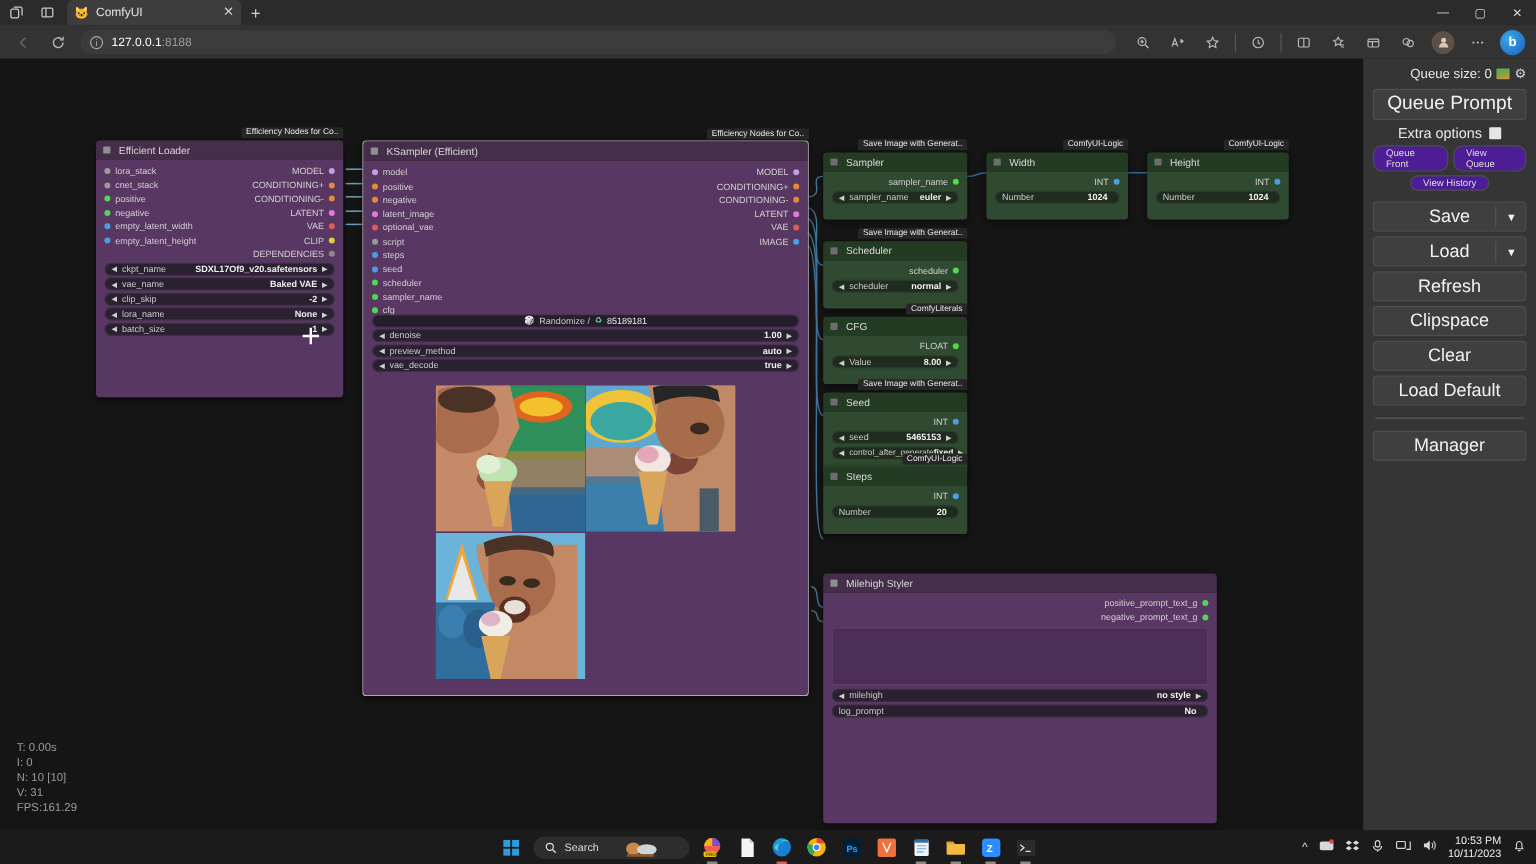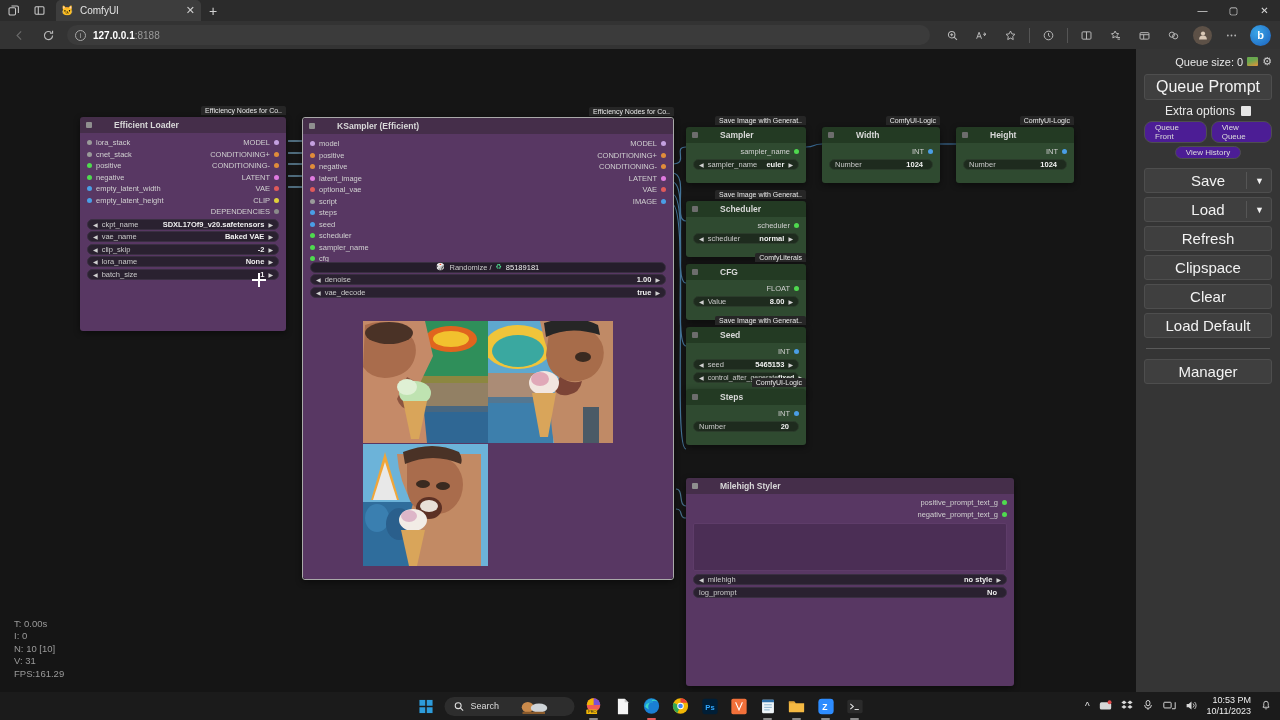--- a/index.html
+++ b/index.html
@@ -30,38 +30,38 @@
   .navbar { position: absolute; left: 0; top: 21px; width: 1280px; height: 28px; background: #333333; display: flex; align-items: center; padding: 0 6px; gap: 3px; }
   .nav-ic { width: 26px; height: 22px; display: flex; align-items: center; justify-content: center; color: #b9b9b9; }
   .nav-ic.dim { color: #6b6b6b; }
   .nav-ic svg { width: 13px; height: 13px; }
   .urlbar {
     flex: 1; height: 20px; background: #3b3b3b; border-radius: 10px; margin: 0 6px 0 3px;
     display: flex; align-items: center; padding: 0 8px; gap: 7px; max-width: 880px;
   }
   .urlbar .info { width: 11px; height: 11px; border: 1px solid #a8a8a8; border-radius: 50%; color: #a8a8a8; font-size: 8px; display:flex; align-items:center; justify-content:center; }
   .urlbar .url { font-size: 10px; color: #d8d8d8; }
-  .urlbar .url b { color: #ffffff; font-weight: 700; }
+  .urlbar .url b { color: #ffffff; font-weight: 400; }
   .urlbar .url span { color: #9a9a9a; }
   .rightnav { display: flex; align-items: center; gap: 2px; margin-left: auto; }
   .rightnav .nav-ic { width: 27px; }
   .sep { width: 1px; height: 15px; background: #555; margin: 0 3px; }
   .avatar-btn { width: 19px; height: 19px; border-radius: 50%; background: #5d5147; display: flex; align-items: center; justify-content: center; }
   .copilot { width: 21px; height: 21px; border-radius: 50%; background: radial-gradient(circle at 35% 35%, #3aa7e8, #1b5fbd); display: flex; align-items: center; justify-content: center; color: #fff; font-size: 11px; font-weight: bold; }
 
   
   .canvas { position: absolute; left: 0; top: 49px; width: 1280px; height: 643px; background: #151515; overflow: hidden; }
 
   .stats { position: absolute; left: 14px; bottom: 12px; font-size: 9.5px; color: #9a9a9a; line-height: 12.5px; font-family: "Liberation Sans", sans-serif; }
 
   
   .node { position: absolute; border-radius: 3px; box-shadow: 0 2px 6px rgba(0,0,0,.45); }
   .node .ntitle {
-    height: 16px; display: flex; align-items: center; gap: 22px; padding-left: 6px;
-    font-size: 8.5px; color: #d8d8d8; border-radius: 3px 3px 0 0; font-weight: bold;
+    height: 16px; display: flex; align-items: center; gap: 7px; padding-left: 6px;
+    font-size: 8.5px; color: #d8d8d8; border-radius: 3px 3px 0 0;
   }
   .node .ntitle .dot { width: 6px; height: 6px; background: #6d6d6d; border-radius: 1px; flex:0 0 6px;}
   .node .nbody { border-radius: 0 0 3px 3px; position: relative; }
 
   .badge {
     position: absolute; font-size: 7px; color: #e8e8e8; background: #262626;
     padding: 1px 4px; border-radius: 2px 2px 0 0; white-space: nowrap; top: -11px;
   }
 
   
@@ -477,20 +477,26 @@
             </span>
           </div>
           <div class="wdg">
               <span class="arw">◀</span>
               <span class="wl">denoise</span>
               <span class="wv">1.00</span>
               <span class="arw">▶</span>
             </div>
           <div class="wdg">
               <span class="arw">◀</span>
+              <span class="wl">preview_method</span>
+              <span class="wv">auto</span>
+              <span class="arw">▶</span>
+            </div>
+          <div class="wdg">
+              <span class="arw">◀</span>
               <span class="wl">vae_decode</span>
               <span class="wv">true</span>
               <span class="arw">▶</span>
             </div>
         </div>
 
         <div class="imgs" style="left:60px; top:187px; width:250px; height:245px;">
           <div class="imgcell">
             <svg viewBox="0 0 125 122" width="125" height="122" preserveAspectRatio="none">
               <rect width="125" height="122" fill="#3d7fa8"></rect>

